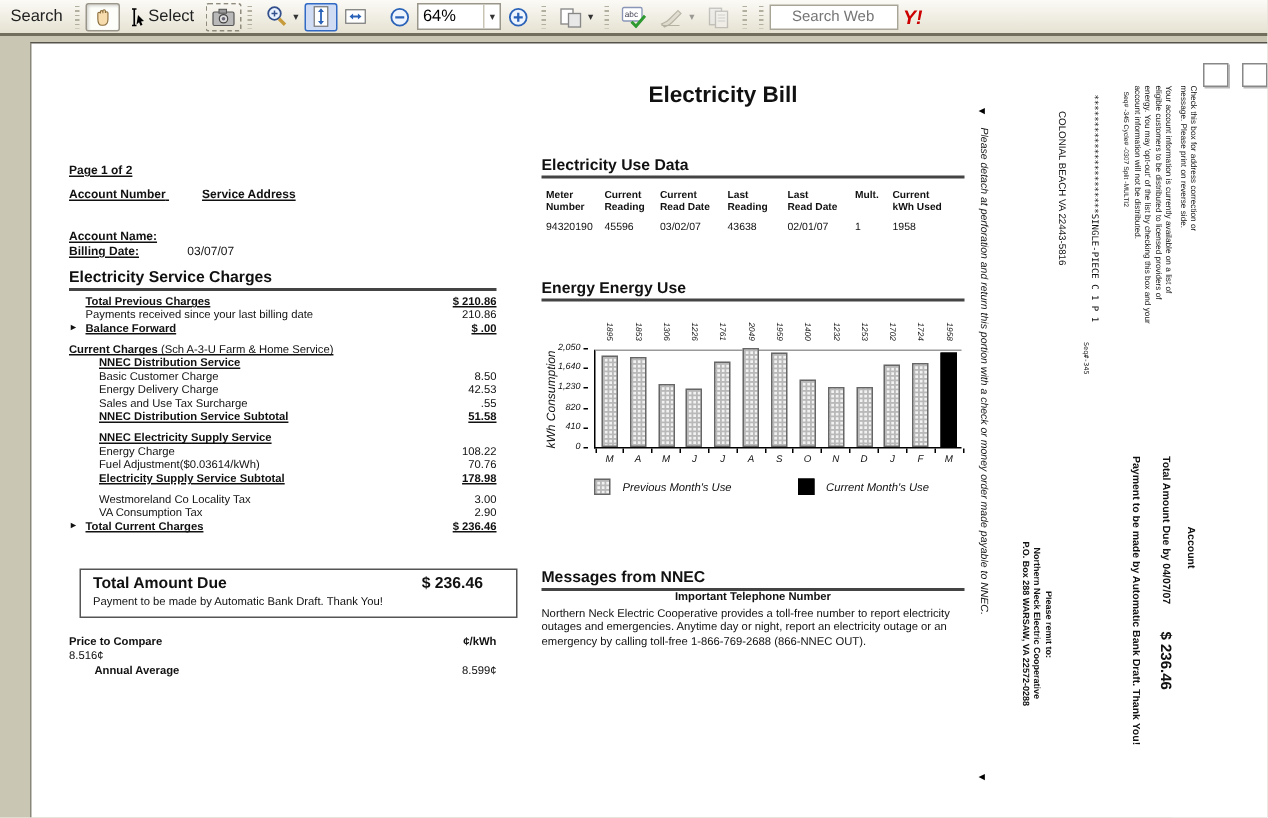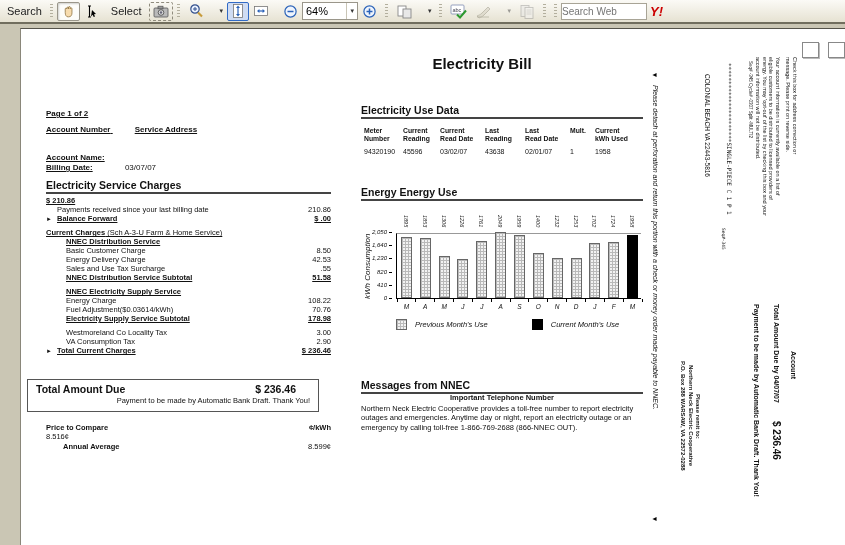--- a/index.html
+++ b/index.html
@@ -6,32 +6,32 @@
   html,body { width:845px; height:545px; overflow:hidden; }
   body { font-family:"Liberation Sans", sans-serif; background:#cac6b4; }
   #screen { position:relative; width:845px; height:545px; }
 
   
   .toolbar { position:absolute; left:0; top:0; width:845px; height:24px;
     background:linear-gradient(#fbfaf6,#e6e2d2); border-bottom:2px solid #716e5e;
     display:flex; align-items:center; padding:0 3px; white-space:nowrap; }
   .grip { width:3px; height:15px; margin:0 4px;
     background:repeating-linear-gradient(#b3af9e 0 1px, transparent 1px 3px); }
-  .tb-btn { height:19px; display:flex; align-items:center; gap:14px; padding:0 3px;
+  .tb-btn { height:19px; display:flex; align-items:center; gap:2px; padding:0 3px;
     border:1px solid transparent; border-radius:2px; font-size:11px; color:#222; }
   .tb-btn.pressed { background:#fdfdfa; border-color:#9a968a; box-shadow:inset 1px 1px 2px rgba(0,0,0,.18); }
   .tb-btn.selected { background:#cfdcf3; border-color:#316ac5; }
   .tb-btn.disabled { opacity:.45; }
   .tb-text { font-size:11px; color:#222; padding:0 4px; }
   .dd { font-size:7px; color:#333; margin-left:1px; }
   .combo { display:flex; align-items:center; height:18px; background:#fff;
     border:1px solid #9a968a; font-size:11px; padding:0 3px; width:56px; justify-content:space-between; }
   .combo .dd { border-left:1px solid #c9c5b6; padding-left:3px; height:100%; display:flex; align-items:center; }
   .websearch { width:86px; height:17px; border:1px solid #a8a496; background:#fff;
-    font-size:10px; color:#999; padding:0 0; font-family:"Liberation Sans",sans-serif; }
+    font-size:10px; color:#999; padding:0 14px; font-family:"Liberation Sans",sans-serif; }
   .yahoo { color:#c00; font-weight:bold; font-size:13px; font-style:italic; padding:0 3px; }
   .tb-btn svg { display:block; }
 
   
   .doc-area { position:absolute; left:0; top:24px; width:781px; height:521px; background:#cac6b4; }
   .pdfpage { position:absolute; left:20px; top:4px; width:825px; height:517px; background:#fff;
     border-top:1px solid #55534a; border-left:1px solid #8a877a; color:#111; }
   .pdfpage .abs { position:absolute; }
 
   .bill-title { font-size:15px; font-weight:bold; text-align:center; }
@@ -281,20 +281,21 @@
       <div class="abs small8 b" style="left:25px; top:124px;">Account Name:</div>
       <div class="abs small8" style="left:25px; top:134px;">
         <span class="b">Billing Date:</span>
         <span style="margin-left:30px;">03/07/07</span>
       </div>
 
       <div class="abs h11" style="left:25px; top:150px; width:285px;">Electricity Service Charges</div>
 
       <div class="abs" id="charges-rows" style="left:25px; top:168px;">
           <div class="charge-row b">
+            <span class="lbl ind1">Total Previous Charges</span>
             <span class="val">$ 210.86</span>
           </div>
           <div class="charge-row">
             <span class="lbl ind1">Payments received since your last billing date</span>
             <span class="val">210.86</span>
           </div>
           <div class="charge-row b">
             <span class="arrow">►</span>
             <span class="lbl ind1">Balance Forward</span>
             <span class="val">$ .00</span>
@@ -350,21 +351,21 @@
             <span class="lbl ind2">VA Consumption Tax</span>
             <span class="val">2.90</span>
           </div>
           <div class="charge-row b">
             <span class="arrow">►</span>
             <span class="lbl ind1">Total Current Charges</span>
             <span class="val">$ 236.46</span>
           </div>
         </div>
 
-      <div class="abs due-box" style="left:6px; top:350px;text-align:right;">
+      <div class="abs due-box" style="left:32px; top:350px;">
         <div class="row1">
           <span>Total Amount Due</span>
           <span class="amt">$ 236.46</span>
         </div>
         <div class="note">Payment to be made by Automatic Bank Draft. Thank You!</div>
       </div>
 
       <div class="abs" id="ptc" style="left:25px; top:394px;">
         <div class="ptc-row hdr">
           <span class="lbl">Price to Compare</span>

